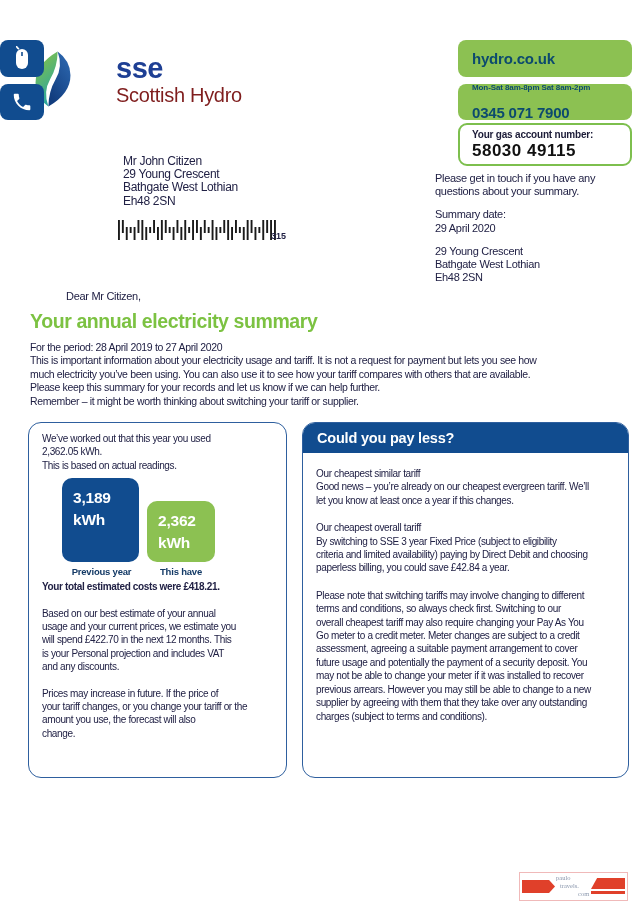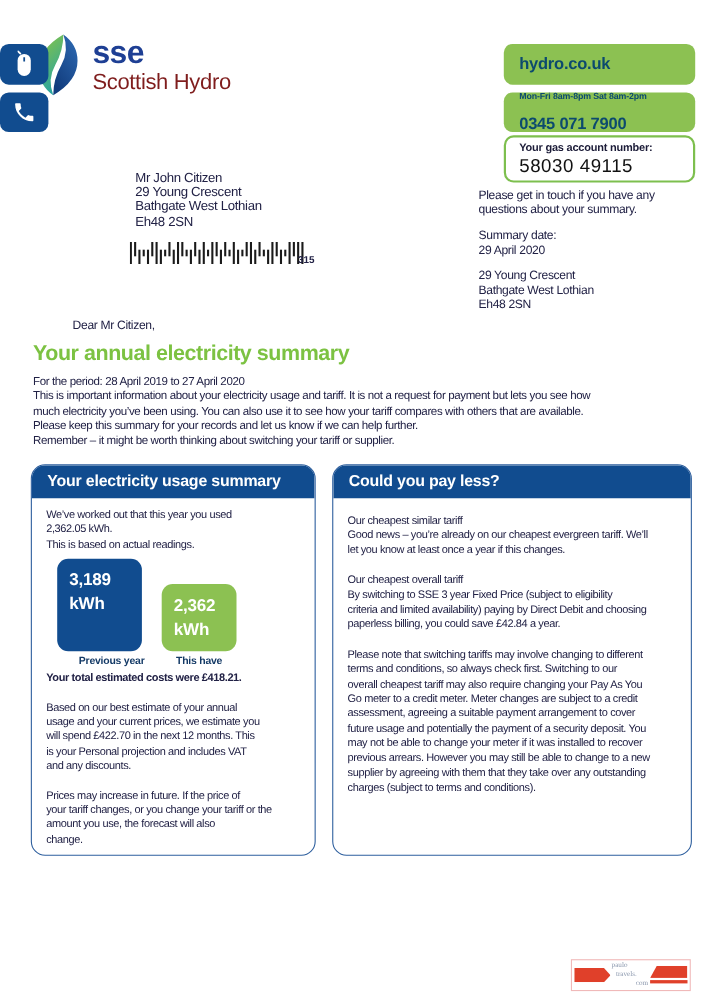--- a/index.html
+++ b/index.html
@@ -6,40 +6,40 @@
   html,body { background:#fff; }
   .page {
     position:relative; width:644px; height:913px; margin:0 auto;
     background:#ffffff; overflow:hidden;
     font-family:"Liberation Sans", sans-serif;
     color:#212145;
   }
   .ml { white-space:pre-line; }
 
   
-  .logo { position:absolute; left:30px; top:28px; display:flex; align-items:flex-start; }
+  .logo { position:absolute; left:30px; top:48px; display:flex; align-items:flex-start;gap:32px; }
   .logo svg { width:46px; height:62px; }
   .logo-text { margin-left:8px; padding-top:6px; line-height:1; }
   .logo-sse { font-size:29px; font-weight:bold; color:#1e3f94; letter-spacing:-0.5px; }
   .logo-sub { font-size:20px; color:#7f1d1d; letter-spacing:-0.3px; margin-top:2px; }
 
   
   .icon-sq { position:absolute; width:44px; background:#114c8f; border-radius:8px;
              display:flex; align-items:center; justify-content:center; }
   .gbar { position:absolute; left:458px; width:174px; background:#8cc152; border-radius:8px;
           color:#0c4a6e; display:flex; flex-direction:column; justify-content:center; padding-left:14px; }
   .row1 { top:40px; height:37px; }
   .row2 { top:84px; height:36px; }
   .site { font-size:15px; font-weight:bold; letter-spacing:-0.2px; }
   .hours { font-size:8px; font-weight:bold; letter-spacing:-0.1px; }
   .phone { font-size:15px; font-weight:bold; letter-spacing:-0.2px; margin-top:12px; }
   .acct { position:absolute; left:458px; top:123px; width:174px; height:43px;
           border:2px solid #7dbf4e; border-radius:9px; background:#fff; padding:4px 0 0 12px; }
   .acct-label { font-size:10px; font-weight:bold; letter-spacing:-0.2px; color:#1c1c38; }
-  .acct-num { font-size:17px; font-weight:normal; letter-spacing:0.5px; color:#111; margin-top:1px; }
+  .acct-num { font-size:17px; font-weight:bold; letter-spacing:0.5px; color:#111; margin-top:1px; }
 
   
   .addr { position:absolute; left:123px; top:155px; font-size:12px; line-height:13.2px;
           letter-spacing:-0.3px; }
   .barcode { position:absolute; left:118px; top:220px; }
   .mailcode { position:absolute; left:271px; top:231px; font-size:9px; font-weight:bold; }
   .infocol { position:absolute; left:435px; top:172px; width:200px; font-size:11px;
              line-height:13.2px; letter-spacing:-0.3px; }
   .infocol .grp { margin-bottom:10px; }
 
@@ -56,21 +56,21 @@
   .box-usage { left:28px;  width:259px; }
   .box-pay   { left:302px; width:327px; }
   .box-header { background:#114c8f; color:#fff; font-weight:bold; font-size:14.5px;
                 letter-spacing:-0.2px; height:30px; line-height:30px; padding-left:14px;
                 border-radius:10px 10px 0 0; }
   .box-body { padding:9px 13px 0 13px; font-size:10px; line-height:13.4px; letter-spacing:-0.35px; }
 
   .kwh-wrap { position:relative; height:100px; margin-top:6px; }
   .kwh-box { position:absolute; border-radius:10px; color:#fff; font-weight:bold;
              font-size:15.5px; padding:9px 0 0 11px; line-height:22px; letter-spacing:-0.2px; }
-  .kwh-prev { left:10px; top:0px;  width:77px; height:84px; background:#114c8f; }
+  .kwh-prev { left:20px; top:0px;  width:77px; height:84px; background:#114c8f; }
   .kwh-curr { left:105px; top:23px; width:68px; height:61px; background:#8cc152; }
   .kwh-label { position:absolute; top:87px; font-size:9.5px; font-weight:bold;
                color:#143a66; text-align:center; letter-spacing:-0.2px; }
   .lbl-prev { left:21px;  width:77px; }
   .lbl-curr { left:105px; width:68px; }
   .total { font-weight:bold; margin-top:2px; }
   .para { margin-top:13px; }
   .pay-body .para:first-child { margin-top:5px; }
   .pay-body .para { margin-top:14px; }
 
@@ -124,21 +124,21 @@
   <div class="gbar row1">
     <div class="site">hydro.co.uk</div>
   </div>
 
   <div class="icon-sq row2">
     <svg width="22" height="22" viewBox="0 0 24 24">
       <path fill="#fff" d="M6.6 10.8c1.4 2.8 3.8 5.1 6.6 6.6l2.2-2.2c.3-.3.7-.4 1-.2 1.2.4 2.4.6 3.7.6.6 0 1 .4 1 1V20c0 .6-.4 1-1 1C10.6 21 3 13.4 3 4c0-.6.4-1 1-1h3.5c.6 0 1 .4 1 1 0 1.3.2 2.5.6 3.7.1.3 0 .7-.2 1l-2.3 2.1z"></path>
     </svg>
   </div>
   <div class="gbar row2">
-    <div class="hours">Mon-Fri 8am-8pm Sat 8am-2pm</div>
+    <div class="hours">Mon-Sat 8am-8pm Sat 8am-2pm</div>
     <div class="phone">0345 071 7900</div>
   </div>
 
   <div class="acct">
     <div class="acct-label">Your gas account number:</div>
     <div class="acct-num">58030 49115</div>
   </div>
 
   <div class="addr ml">Mr John Citizen
 29 Young Crescent
@@ -203,21 +203,20 @@
 
   <div class="salutation">Dear Mr Citizen,</div>
   <div class="title">Your annual electricity summary</div>
   <div class="intro ml">For the period: 28 April 2019 to 27 April 2020
 This is important information about your electricity usage and tariff. It is not a request for payment but lets you see how
 much electricity you’ve been using. You can also use it to see how your tariff compares with others that are available.
 Please keep this summary for your records and let us know if we can help further.
 Remember – it might be worth thinking about switching your tariff or supplier.</div>
 
   <div class="infobox box-usage">
-    <div class="box-header">Your electricity usage summary</div>
     <div class="box-body">
       <div class="ml">We’ve worked out that this year you used
 2,362.05 kWh.
 This is based on actual readings.</div>
       <div class="kwh-wrap">
         <div class="kwh-box kwh-prev">
           <div>3,189</div>
           <div>kWh</div>
         </div>
         <div class="kwh-box kwh-curr">

